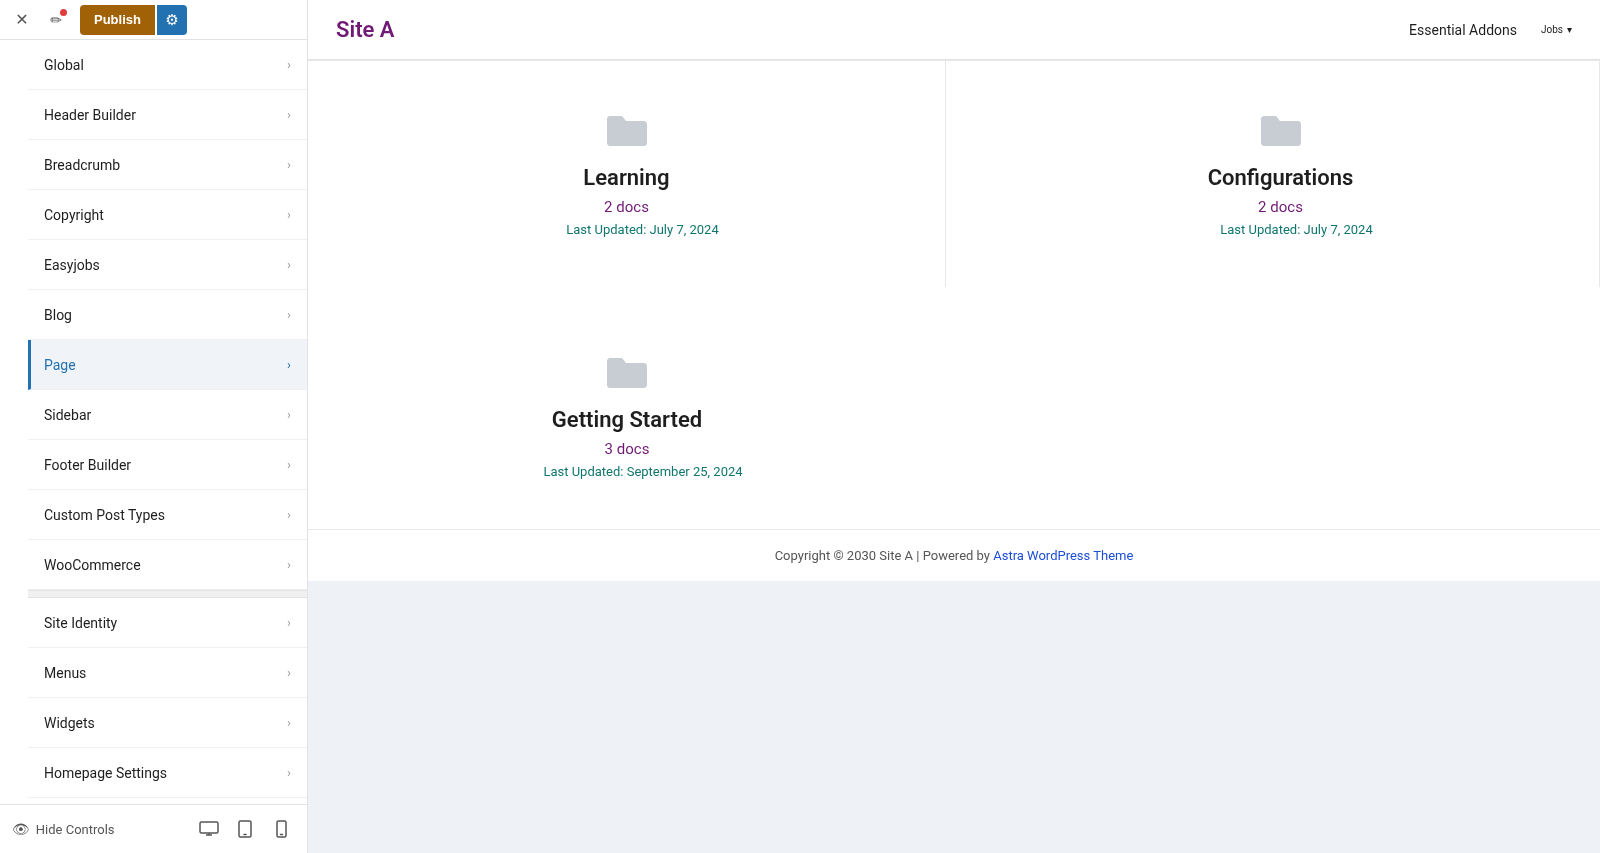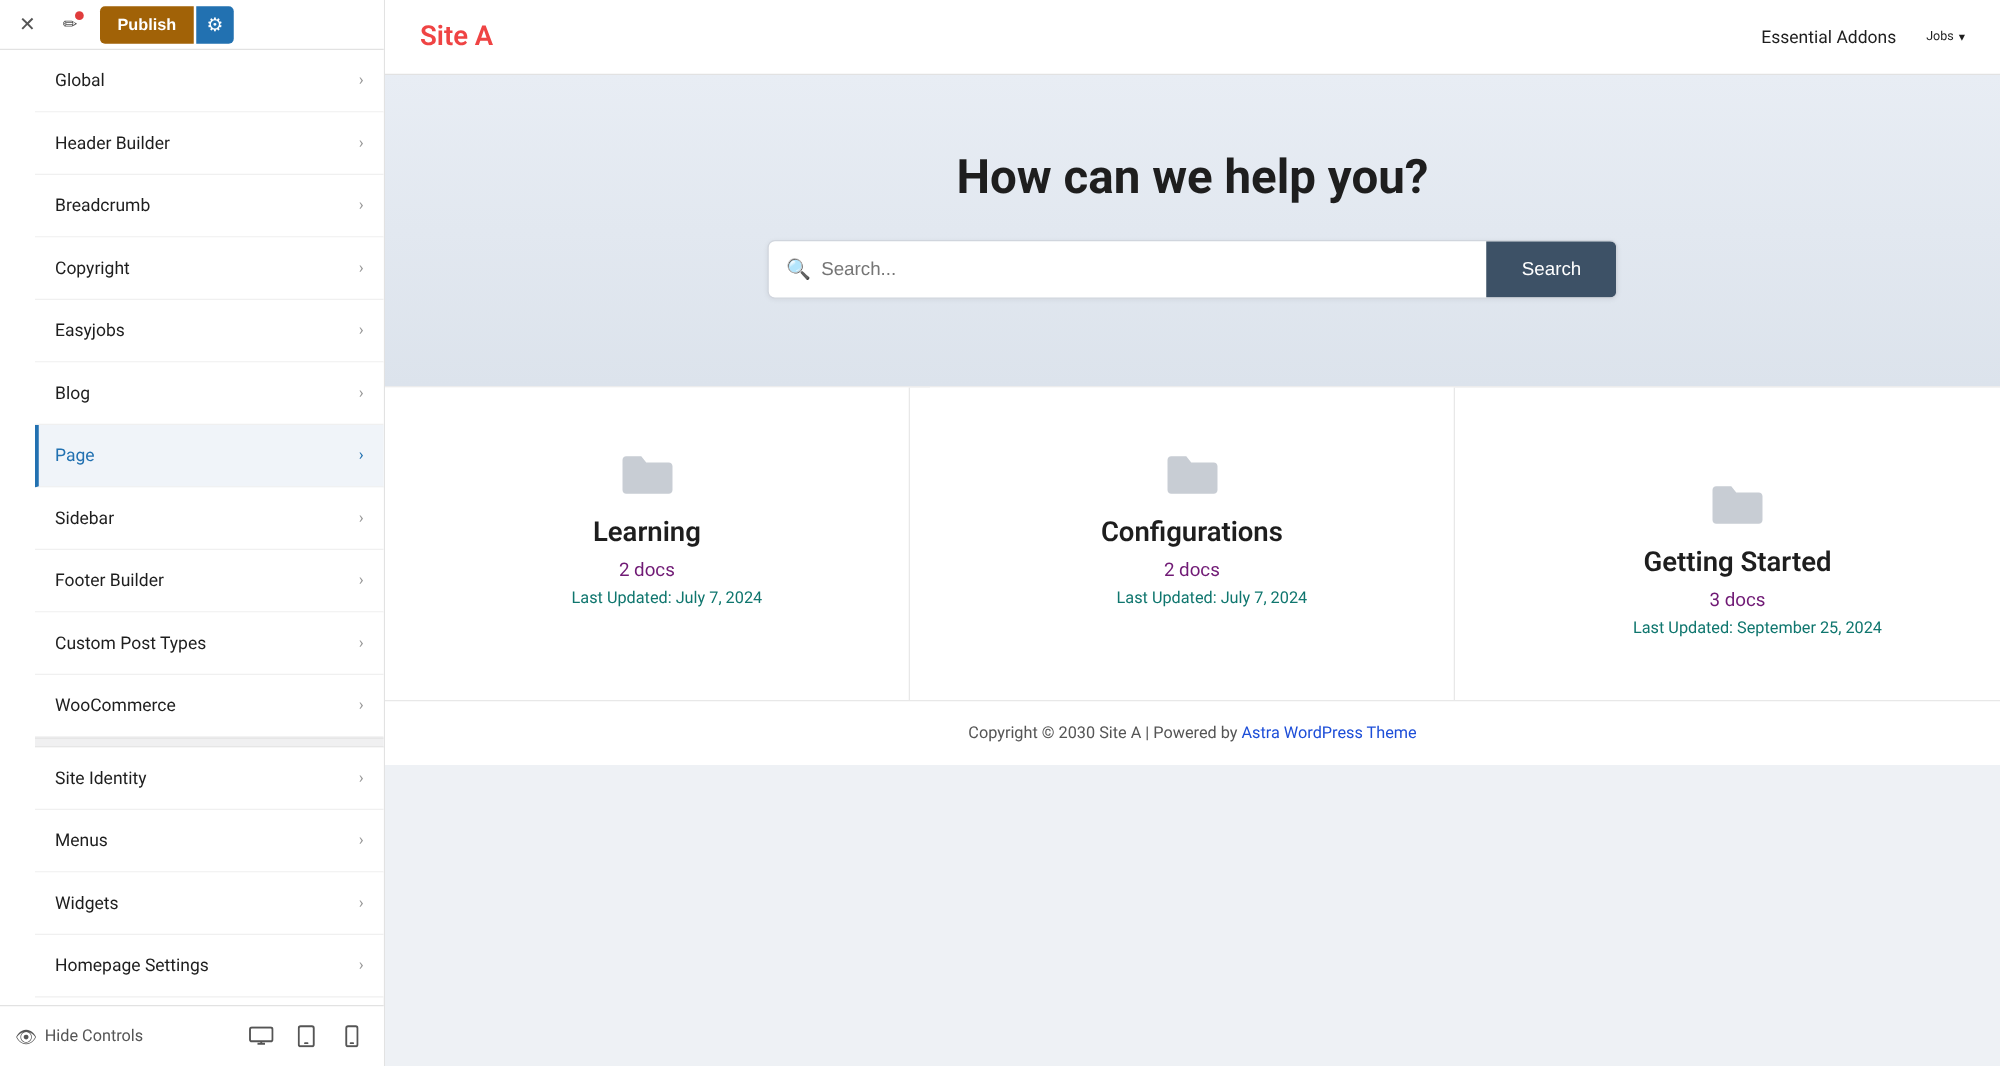--- a/index.html
+++ b/index.html
@@ -162,21 +162,21 @@
       border-bottom: 1px solid #e2e2e2;
       display: flex;
       align-items: center;
       padding: 0 28px;
       gap: 24px;
     }
 
     .site-title {
       font-size: 22px;
       font-weight: 600;
-      color: #ef4444;
+      color: #701a75;
     }
 
     .nav-spacer { flex: 1; }
 
     .nav-link {
       font-size: 14px;
       color: #1e1e1e;
       cursor: pointer;
       text-decoration: none;
     }
@@ -250,36 +250,36 @@
     }
 
     
     .cards-section {
       background: #fff;
       padding: 0;
     }
 
     .cards-grid {
       display: grid;
-      grid-template-columns: repeat(3, 1fr);
+      grid-template-columns: repeat(2, 1fr);
       gap: 16px;
       border-top: 1px solid #e8e8e8;
       text-align: center;
     }
 
     .card {
       display: flex;
       flex-direction: column;
       align-items: center;
       padding: 50px 30px 50px;
       border-right: 1px solid #e8e8e8;
       cursor: pointer;
       background: #fff;
     }
-    .card:last-child { border-right: none; margin-top: 24px; }
+    .card:last-child { border-right: none; }
 
     .folder-icon {
       width: 44px; height: 38px;
       margin-bottom: 16px;
     }
 
     .card-title {
       font-size: 22px;
       font-weight: 600;
       color: #1e1e1e;
@@ -434,30 +434,20 @@
     <div class="nav-spacer"></div>
     <a class="nav-link">Essential Addons</a>
     <div class="nav-dropdown">
       <span>Jobs</span>
       <span>▾</span>
     </div>
   </div>
 
   <div class="page-area">
 
-    <div class="hero-section">
-      <h1 class="hero-title">How can we help you?</h1>
-      <div class="search-row">
-        <div class="search-input-wrap">
-          <span class="search-icon-char">🔍</span>
-          <input class="search-input" type="text" placeholder="Search..." style="">
-        </div>
-        <button class="search-btn-main">Search</button>
-      </div>
-    </div>
 
     <div class="cards-section">
       <div class="cards-grid">
 
         <div class="card">
           <svg class="folder-icon" viewBox="0 0 44 38" fill="none">
             <path d="M2 8C2 6.34315 3.34315 5 5 5H17L21 10H39C40.6569 10 42 11.3431 42 13V32C42 33.6569 40.6569 35 39 35H5C3.34315 35 2 33.6569 2 32V8Z" fill="#c8cdd4"></path>
           </svg>
           <div class="card-title">Learning</div>
           <div class="card-docs">2 docs</div>

